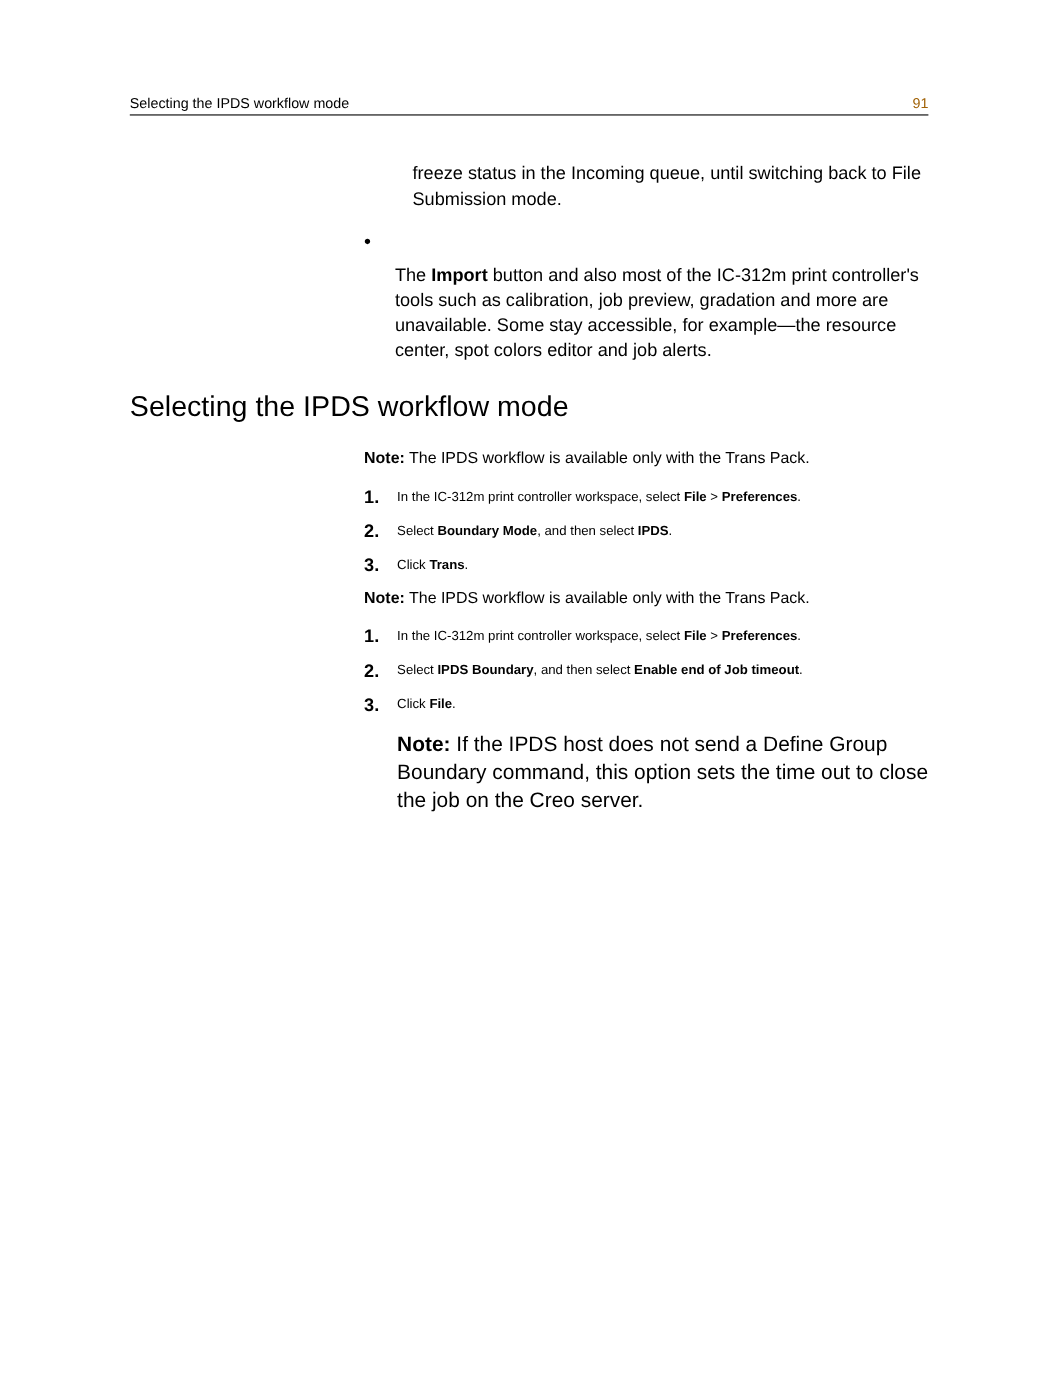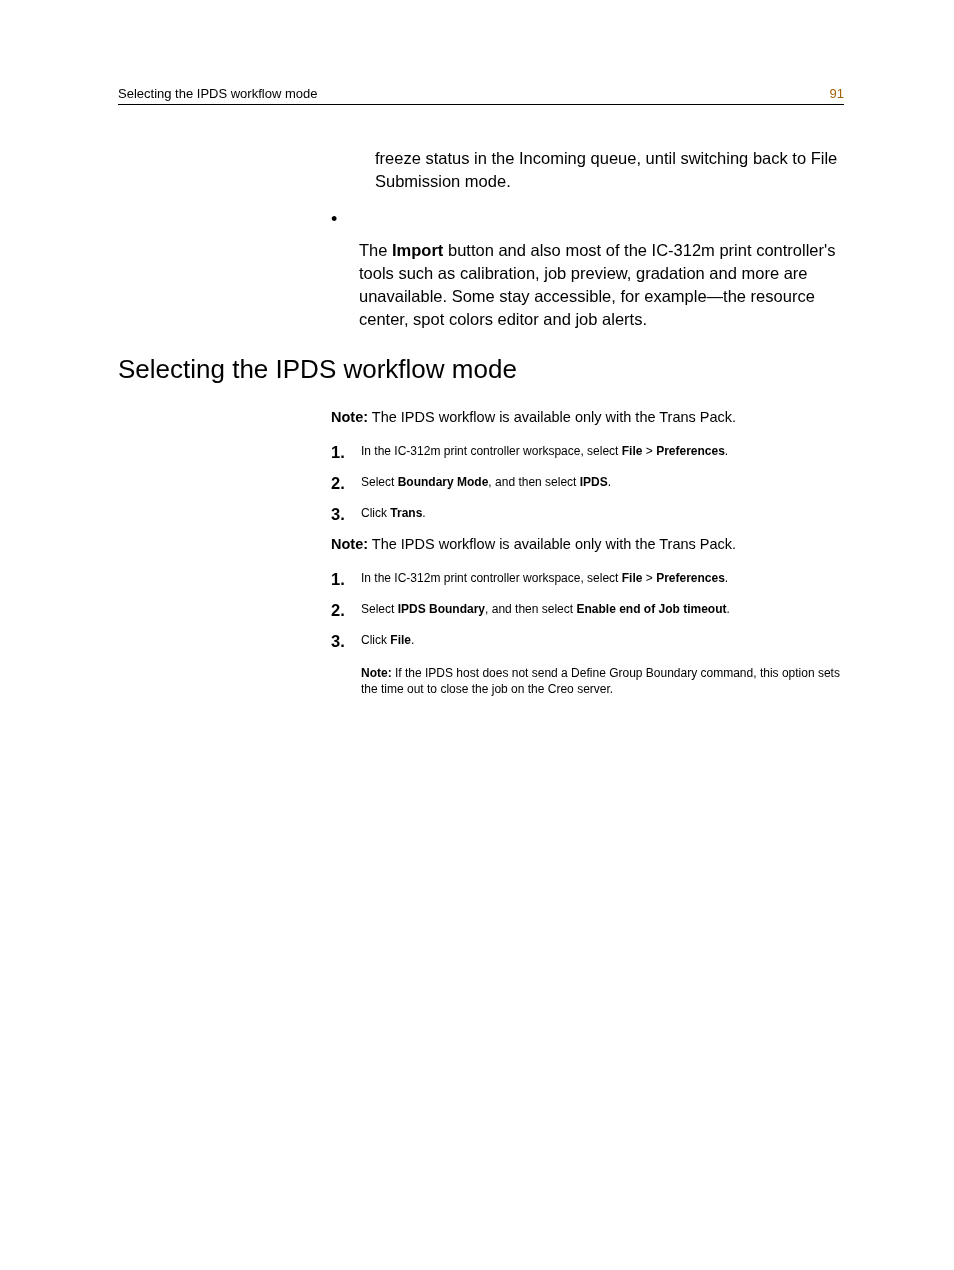--- a/index.html
+++ b/index.html
@@ -87,21 +87,21 @@
     .bold {
       font-weight: bold;
     }
     .intro-para {
       margin-left: 213px;
       font-size: 16.5px;
       line-height: 1.4;
       margin-bottom: 22px;
     }
     .inner-note {
-      font-size: 12px;
+      font-size: 19px;
       margin-top: 14px;
       margin-left: 243px;
       line-height: 1.35;
     }
   </style>
 </head>
 <body>
 
 <div class="page">
 

